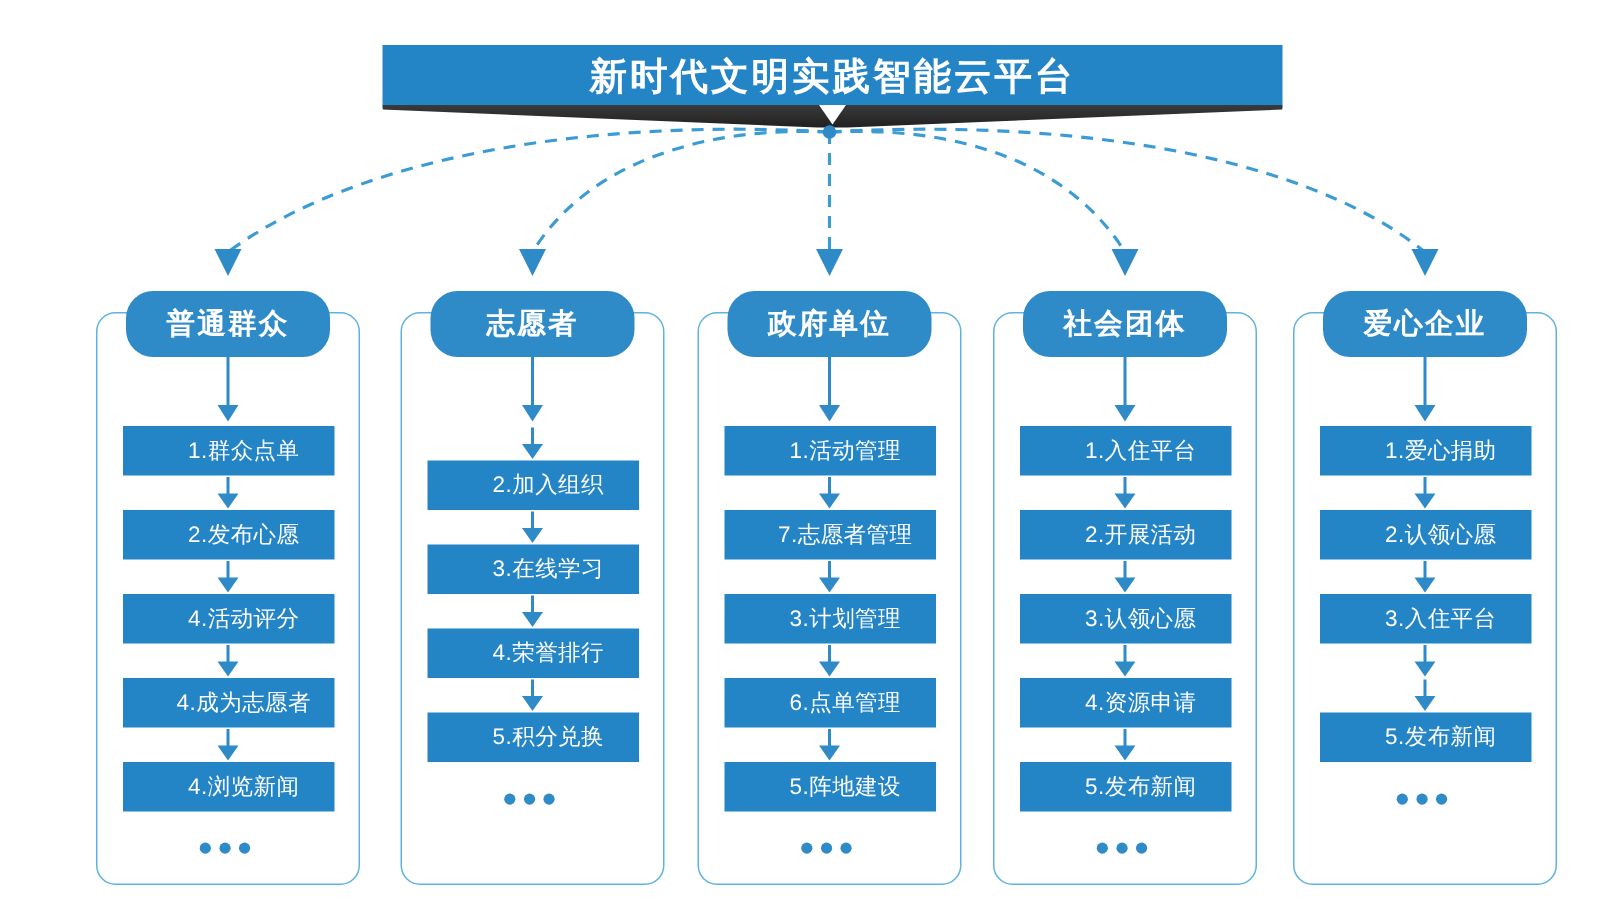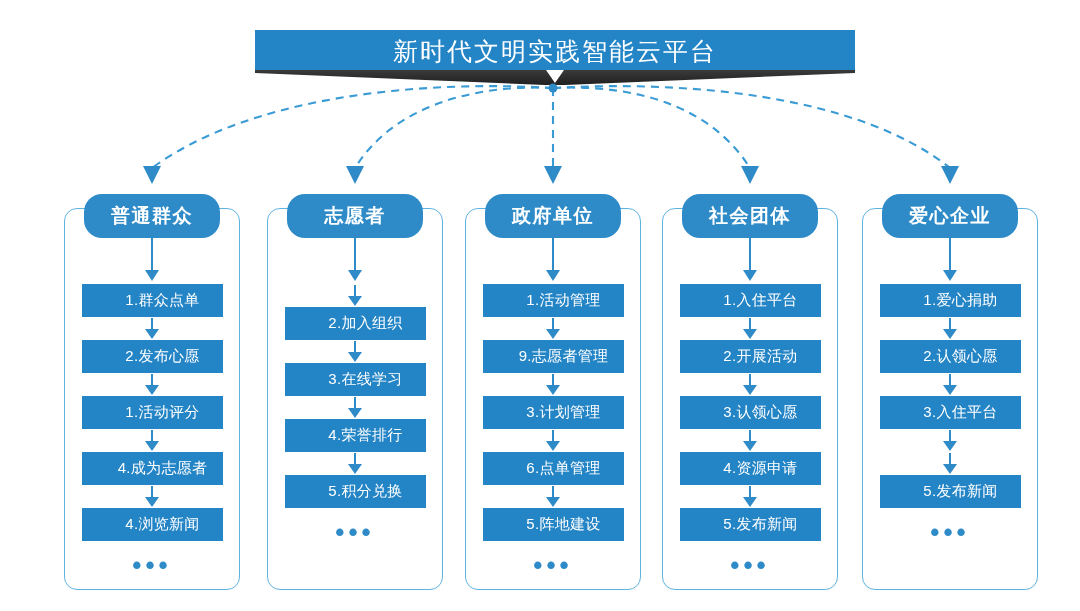--- a/index.html
+++ b/index.html
@@ -41,21 +41,21 @@
   #banner-title {
     position: absolute;
     left: 0;
     top: 0;
     width: 600px;
     height: 42px;
     line-height: 42px;
     text-align: center;
     color: #ffffff;
     font-size: 25px;
-    font-weight: normal;
+    font-weight: bold;
     letter-spacing: 2px;
     white-space: nowrap;
   }
   #banner-shadow {
     position: absolute;
     left: 0;
     top: 40px;
     width: 600px;
     height: 17px;
   }
@@ -257,21 +257,21 @@
         <div class="step-box">1.群众点单</div>
         <div class="step-arrow">
             <span class="shaft"></span>
             <span class="head"></span>
           </div>
         <div class="step-box">2.发布心愿</div>
         <div class="step-arrow">
             <span class="shaft"></span>
             <span class="head"></span>
           </div>
-        <div class="step-box">1.活动评分</div>
+        <div class="step-box">4.活动评分</div>
         <div class="step-arrow">
             <span class="shaft"></span>
             <span class="head"></span>
           </div>
         <div class="step-box">4.成为志愿者</div>
         <div class="step-arrow">
             <span class="shaft"></span>
             <span class="head"></span>
           </div>
         <div class="step-box">4.浏览新闻</div>
@@ -315,21 +315,21 @@
       <div class="card-notch"></div>
       <div class="col-header">政府单位</div>
       <div class="head-stem"></div>
       <div class="head-stem-head"></div>
       <div class="steps">
         <div class="step-box">1.活动管理</div>
         <div class="step-arrow">
             <span class="shaft"></span>
             <span class="head"></span>
           </div>
-        <div class="step-box">9.志愿者管理</div>
+        <div class="step-box">7.志愿者管理</div>
         <div class="step-arrow">
             <span class="shaft"></span>
             <span class="head"></span>
           </div>
         <div class="step-box">3.计划管理</div>
         <div class="step-arrow">
             <span class="shaft"></span>
             <span class="head"></span>
           </div>
         <div class="step-box">6.点单管理</div>

